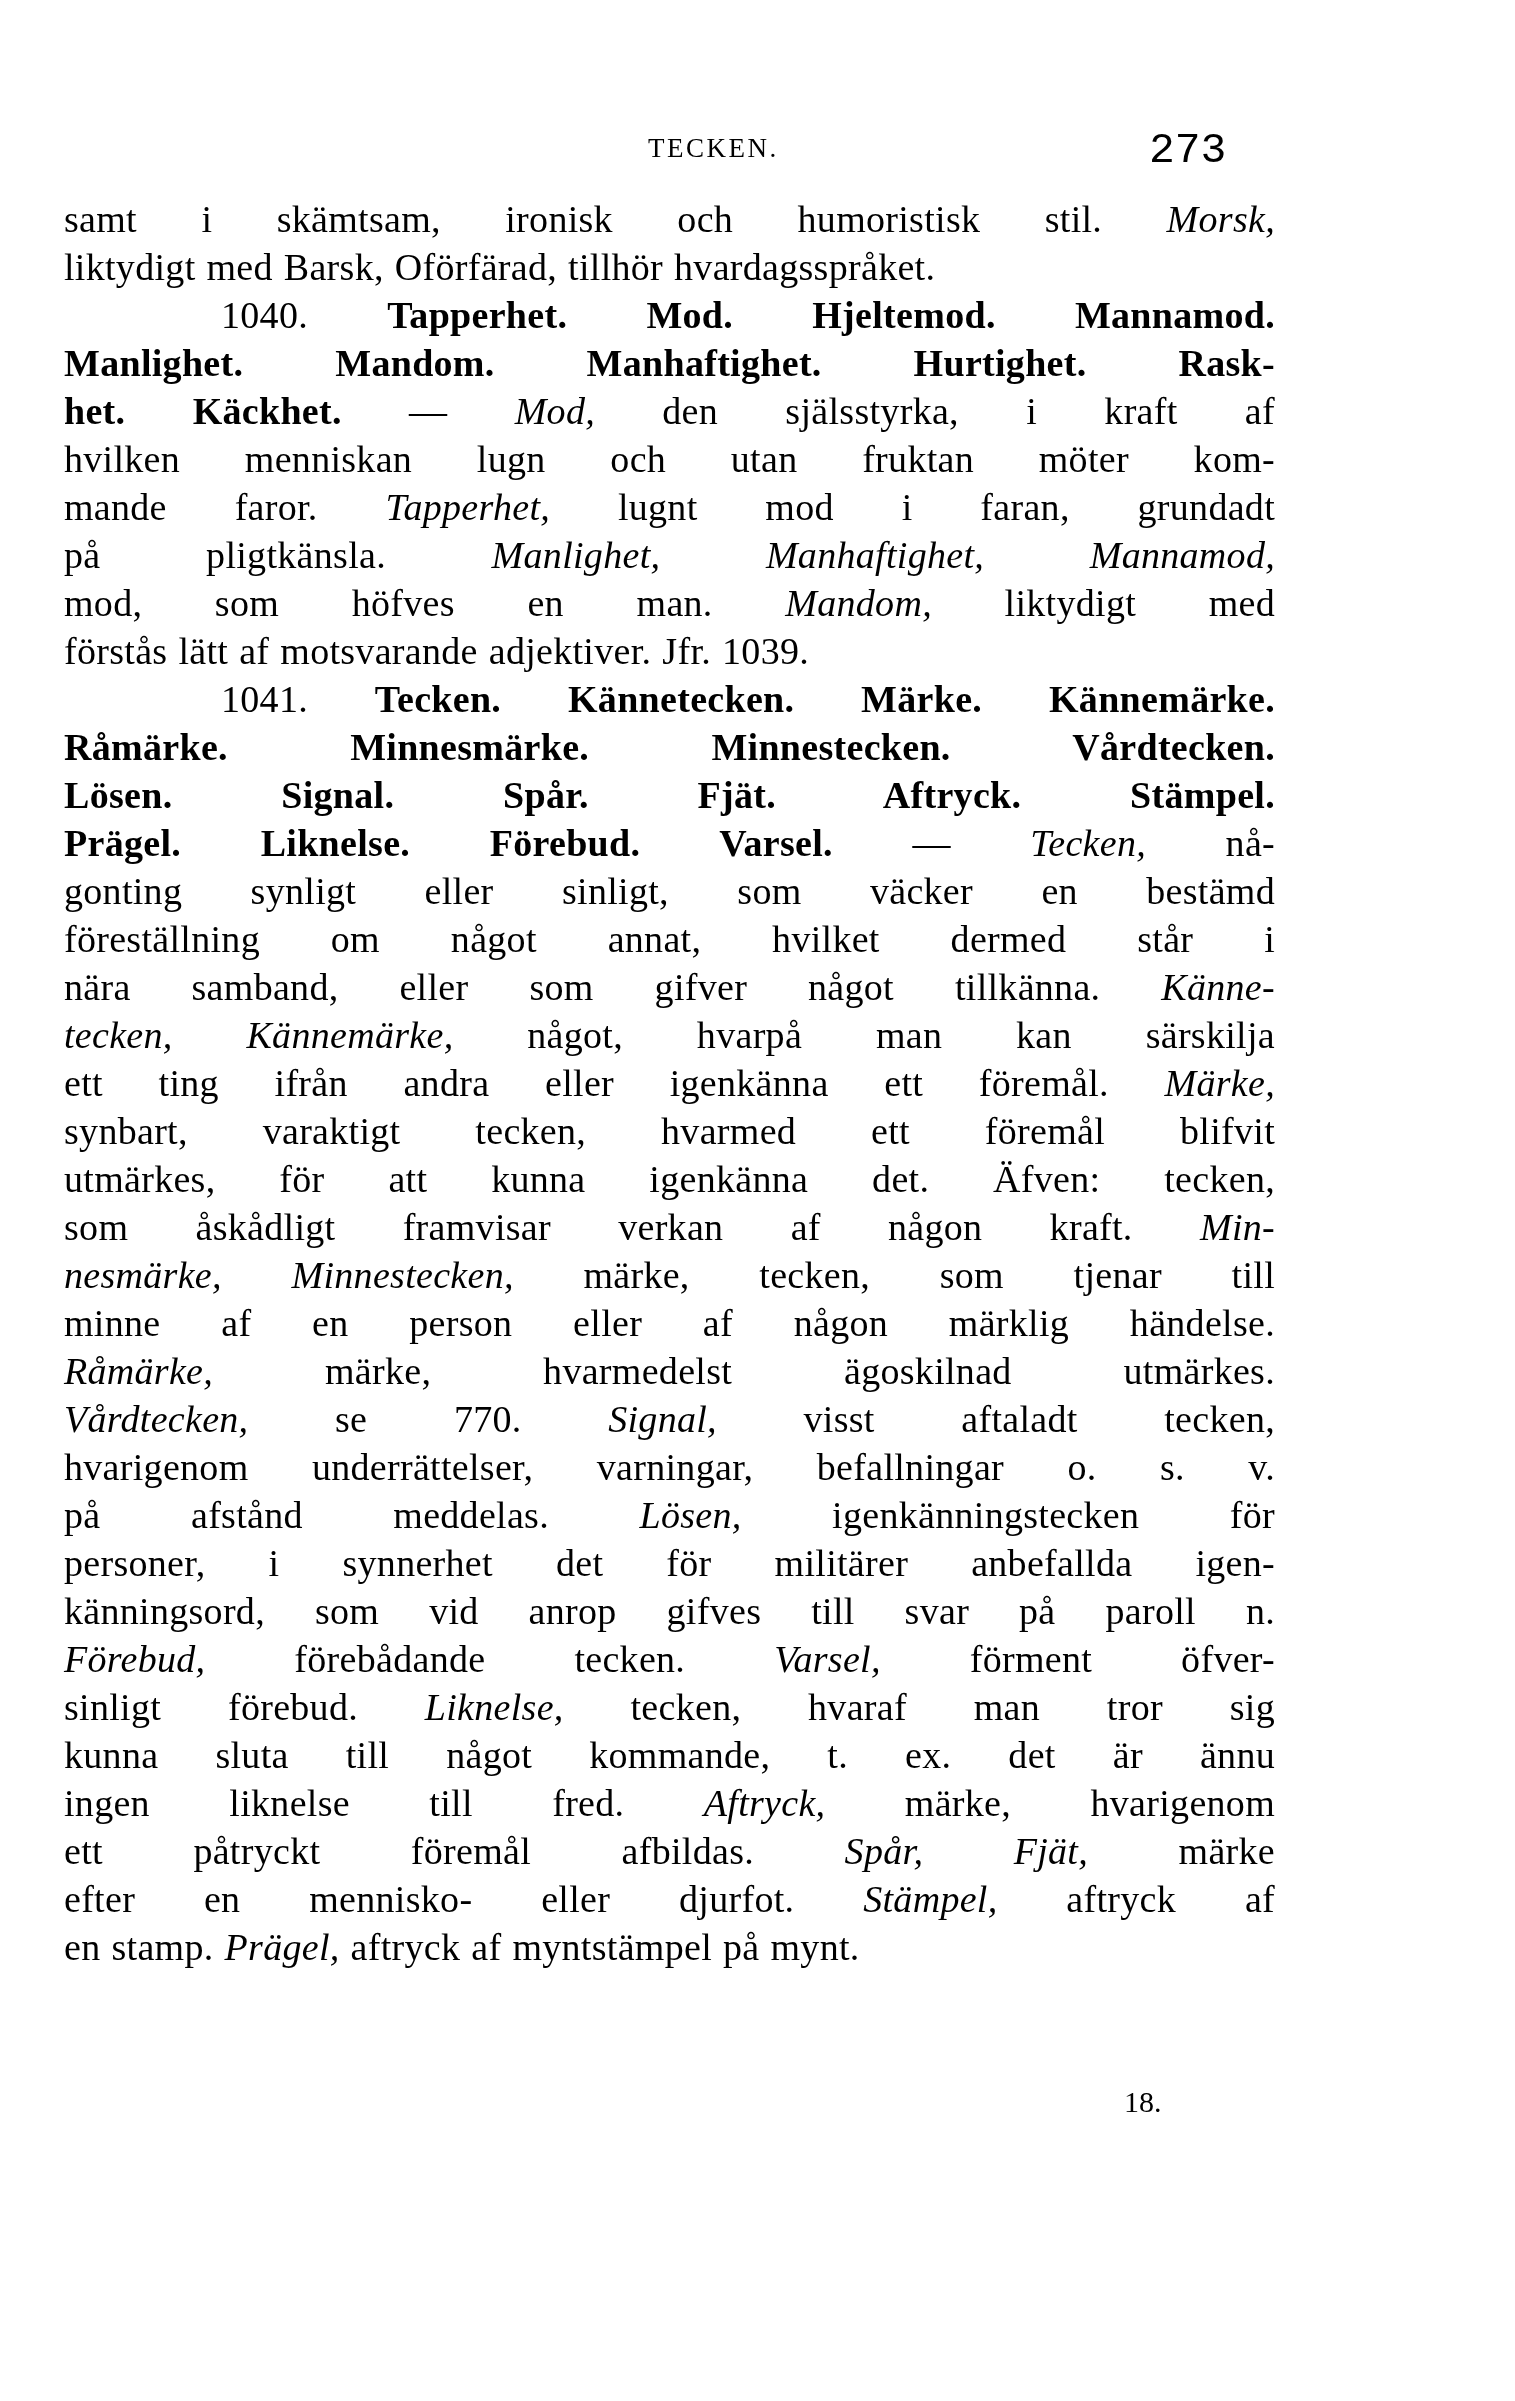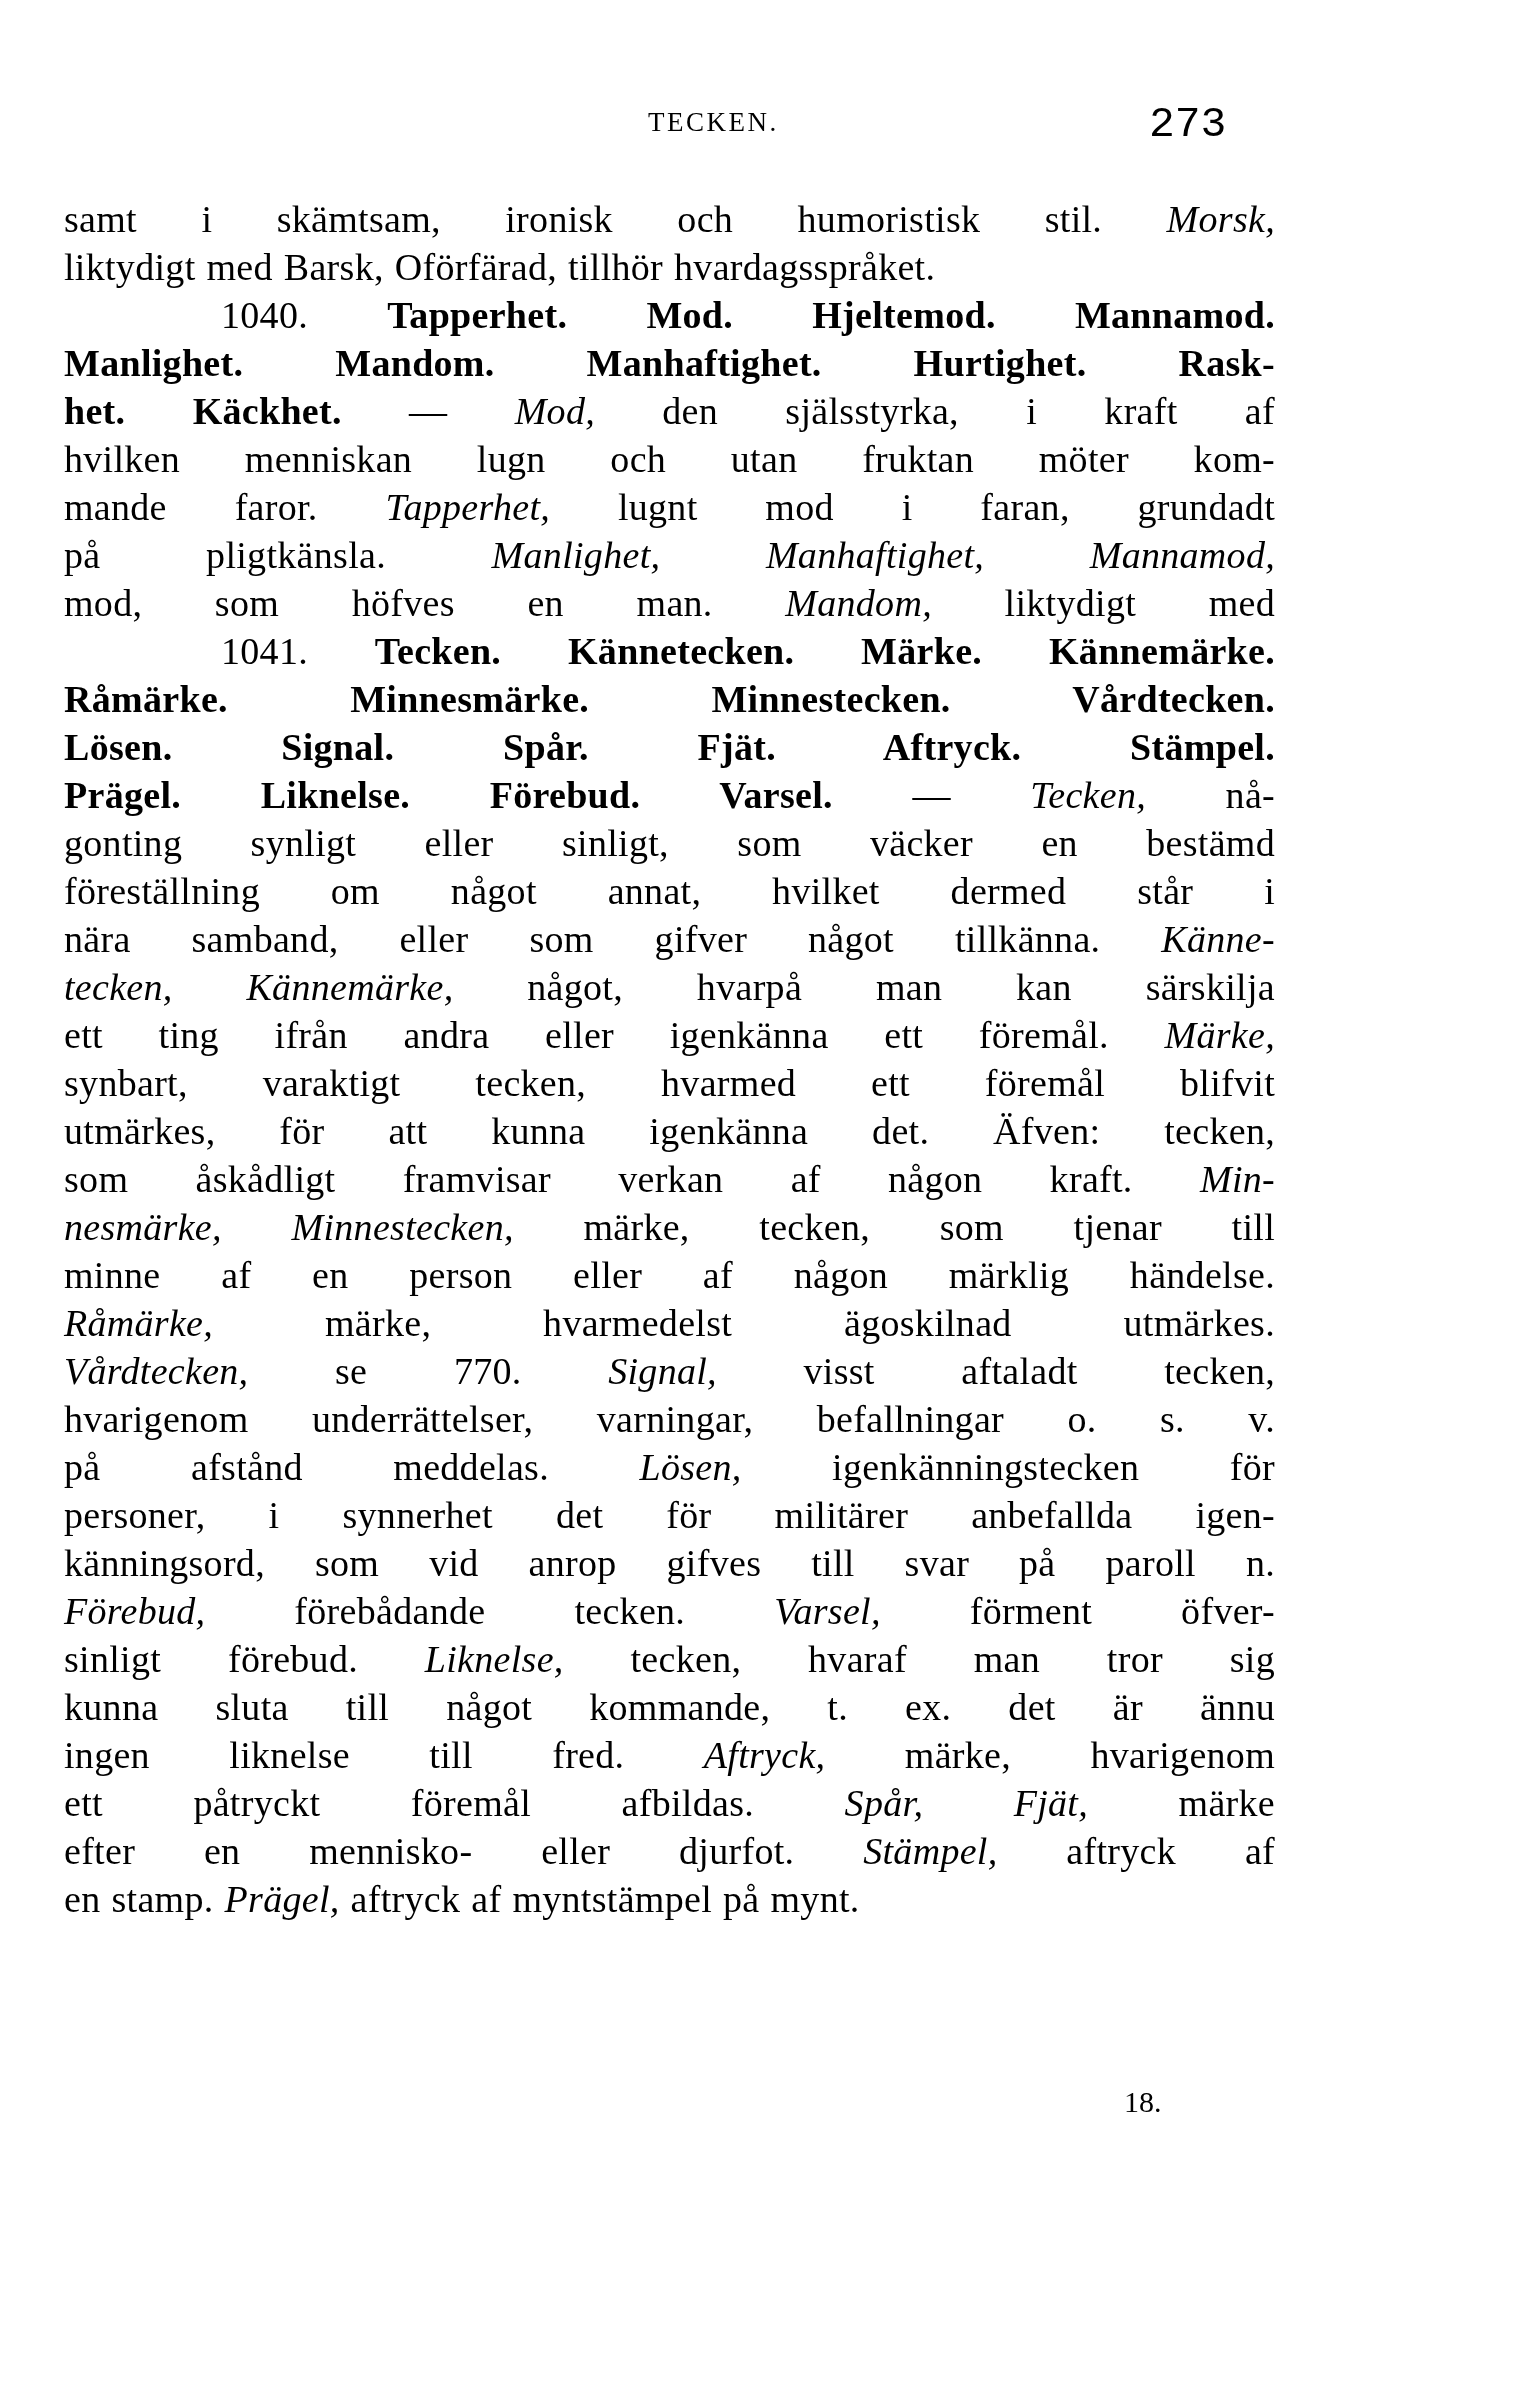--- a/index.html
+++ b/index.html
@@ -1,19 +1,19 @@
 <!DOCTYPE html>
 <html style="font-size:9.8px"><head>
 <meta charset="utf-8">
 <style>
   html, body { margin:0; padding:0; background:#ffffff; }
   body { width:1516px; height:2401px; position:relative; overflow:hidden;
          font-family:"DejaVu Serif","Liberation Serif",serif; color:#000; }
   .page { position:absolute; left:0; top:0; width:1516px; height:2401px; }
-  .running-head { position:absolute; top:100px; left:0; width:1360px; height:49px;padding-left:12px; }
+  .running-head { position:absolute; top:126px; left:0; width:1360px; height:49px;padding-left:12px; }
   .rh-title { position:absolute; left:648px; top:7.4px; font-size:27px; letter-spacing:2.5px;
               font-family:"Liberation Serif","DejaVu Serif",serif; }
   .rh-page { position:absolute; left:1149px; top:0; font-size:43px;
              font-family:Liberation Mono, monospace; }
   .body-text { position:absolute; left:64px; top:195px; width:1211px; }
   .line { display:block; height:48px; line-height:48px; font-size:38px; white-space:nowrap;
           text-align:justify; text-align-last:justify; font-family:"Liberation Serif","DejaVu Serif",serif;
           letter-spacing:0.3px; word-spacing:1.2px; }
   .line.last { text-align-last:left; }
   .line.indent { padding-left:157px; }
@@ -34,20 +34,21 @@
   <div class="body-text" id="body-text">
       <span class="line"><span>samt i skämtsam, ironisk och humoristisk stil. </span><span class="i">Morsk,</span></span>
       <span class="line last"><span>liktydigt med Barsk, Oförfärad, tillhör hvardagsspråket.</span></span>
       <span class="line indent"><span>1040. </span><span class="b">Tapperhet. Mod. Hjeltemod. Mannamod.</span></span>
       <span class="line"><span class="b">Manlighet. Mandom. Manhaftighet. Hurtighet. Rask-</span></span>
       <span class="line"><span class="b">het. Käckhet.</span><span> — </span><span class="i">Mod,</span><span> den själsstyrka, i kraft af</span></span>
       <span class="line"><span>hvilken menniskan lugn och utan fruktan möter kom-</span></span>
       <span class="line"><span>mande faror. </span><span class="i">Tapperhet,</span><span> lugnt mod i faran, grundadt</span></span>
       <span class="line"><span>på pligtkänsla. </span><span class="i">Manlighet, Manhaftighet, Mannamod,</span></span>
       <span class="line"><span>mod, som höfves en man. </span><span class="i">Mandom,</span><span> liktydigt med</span></span>
+      <span class="line last"><span>förstås lätt af motsvarande adjektiver. Jfr. 1039.</span></span>
       <span class="line indent"><span>1041. </span><span class="b">Tecken. Kännetecken. Märke. Kännemärke.</span></span>
       <span class="line"><span class="b">Råmärke. Minnesmärke. Minnestecken. Vårdtecken.</span></span>
       <span class="line"><span class="b">Lösen. Signal. Spår. Fjät. Aftryck. Stämpel.</span></span>
       <span class="line"><span class="b">Prägel. Liknelse. Förebud. Varsel.</span><span> — </span><span class="i">Tecken,</span><span> nå-</span></span>
       <span class="line"><span>gonting synligt eller sinligt, som väcker en bestämd</span></span>
       <span class="line"><span>föreställning om något annat, hvilket dermed står i</span></span>
       <span class="line"><span>nära samband, eller som gifver något tillkänna. </span><span class="i">Känne-</span></span>
       <span class="line"><span class="i">tecken, Kännemärke,</span><span> något, hvarpå man kan särskilja</span></span>
       <span class="line"><span>ett ting ifrån andra eller igenkänna ett föremål. </span><span class="i">Märke,</span></span>
       <span class="line"><span>synbart, varaktigt tecken, hvarmed ett föremål blifvit</span></span>

